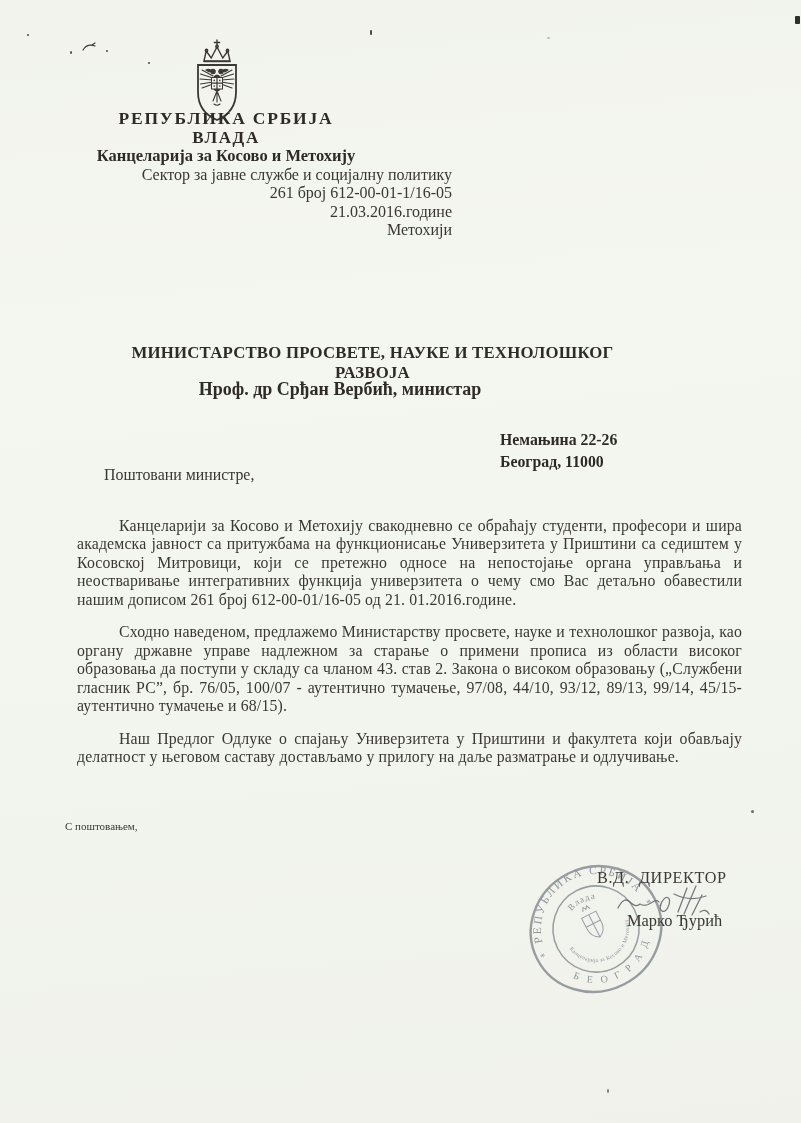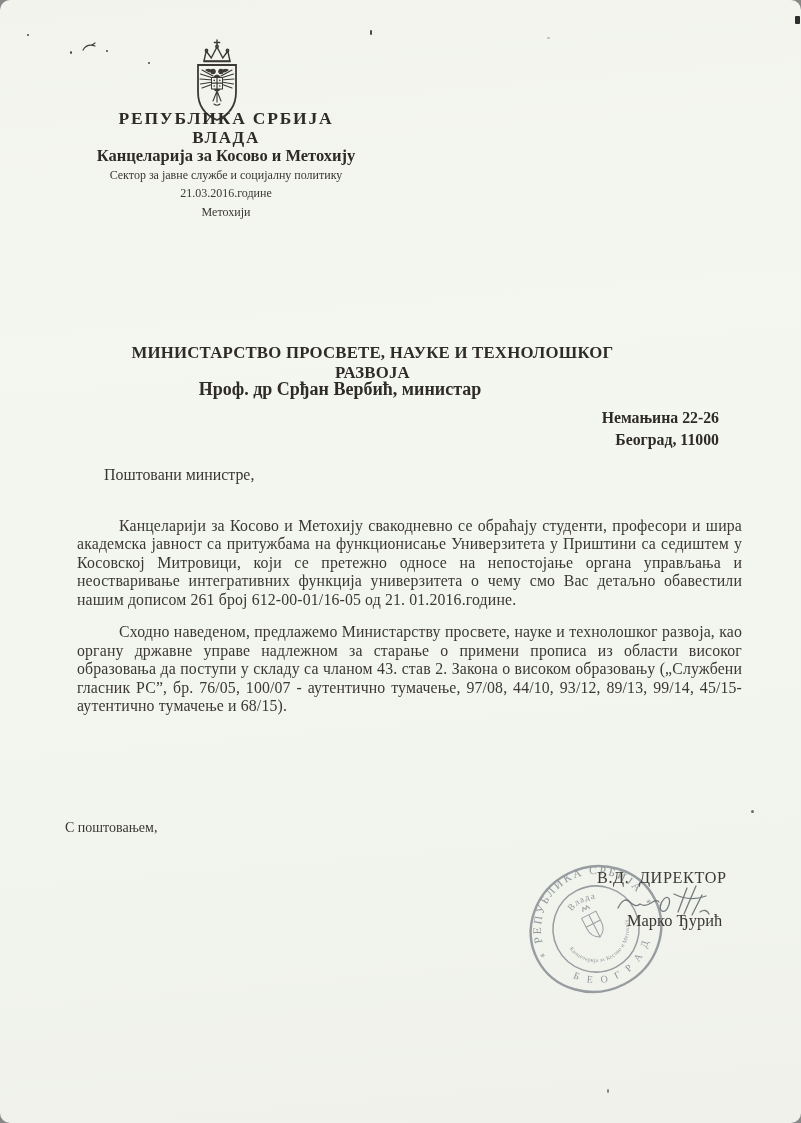--- a/index.html
+++ b/index.html
@@ -1,39 +1,38 @@
 <!DOCTYPE html>
 <html><head>
 <meta charset="utf-8">
 <style>
   html,body{margin:0;padding:0;background:#888;}
   .page{
     position:relative;width:801px;height:1123px;overflow:hidden;
     background:linear-gradient(175deg,#f1f3ec 0%,#f4f6f0 30%,#f2f4ee 65%,#eff1ea 100%);
     font-family:"Liberation Serif","DejaVu Serif",serif;
     color:#37342f;
-    border-radius:10px;
   }
   .abs{position:absolute;}
   
   .letterhead{left:0;top:109px;width:452px;text-align:center;color:#2e2b27;}
   .lh-l1{font-size:17.5px;font-weight:bold;letter-spacing:1.8px;line-height:19px;}
   .lh-l2{font-size:17px;font-weight:bold;letter-spacing:1.6px;line-height:19px;}
   .lh-l3{font-size:16.5px;font-weight:bold;line-height:18.5px;}
-  .lh-reg{font-size:12px;line-height:18.6px;color:#3a3731;}
+  .lh-reg{font-size:16px;line-height:18.6px;color:#3a3731;text-align:right;}
   
   .ministry{left:100px;top:343px;width:545px;text-align:center;font-weight:bold;font-size:16.8px;letter-spacing:0.2px;color:#2f2c28;}
   .minister{left:95px;top:379px;width:490px;text-align:center;font-weight:bold;font-size:18px;color:#2f2c28;}
   .dash-mark{left:204px;top:380px;font-weight:bold;font-size:16px;color:#3a3731;}
-  .address{left:500px;top:407px;width:219px;text-align:right;font-weight:bold;font-size:15.8px;line-height:21.5px;color:#2e2b27;}
+  .address{left:500px;top:429px;width:219px;font-weight:bold;font-size:15.8px;line-height:21.5px;color:#2e2b27;}
   
   .salutation{left:104px;top:466px;font-size:15.9px;color:#3a3732;}
   .bodytext{left:63px;top:503px;width:693px;font-size:15.8px;line-height:18.45px;text-align:justify;color:#3b3833;letter-spacing:0.15px;}
   .bodytext p{margin:14px;text-indent:42px;}
-  .closing{left:65px;top:820px;font-size:14px;color:#3a3732;}
+  .closing{left:65px;top:820px;font-size:11px;color:#3a3732;}
   .sig-title{left:597px;top:869px;font-size:16.2px;word-spacing:5px;letter-spacing:0.6px;color:#3d3a35;white-space:nowrap;}
   .sig-name{left:627px;top:911px;font-size:16.4px;color:#3b3833;white-space:nowrap;}
   
   .stamp{left:512px;top:845px;width:168px;height:168px;opacity:0.78;}
   
   .speck{position:absolute;background:#4a4a46;border-radius:50%;}
   .sq{position:absolute;}
 </style>
 </head>
 <body>
@@ -77,36 +76,38 @@
       <circle cx="27.2" cy="48" r="0.8" fill="#3c3935"></circle>
       <circle cx="32.8" cy="48" r="0.8" fill="#3c3935"></circle>
     </g>
   </svg>
 
   <div class="abs letterhead">
     <div class="lh-l1">РЕПУБЛИКА СРБИЈА</div>
     <div class="lh-l2">ВЛАДА</div>
     <div class="lh-l3">Канцеларија за Косово и Метохију</div>
     <div class="lh-reg">Сектор за јавне службе и социјалну политику</div>
+    <div class="lh-reg">261 број 612-00-01-1/16-05</div>
     <div class="lh-reg">21.03.2016.године</div>
     <div class="lh-reg">Метохији</div>
   </div>
 
   <div class="abs ministry">МИНИСТАРСТВО ПРОСВЕТЕ, НАУКЕ И ТЕХНОЛОШКОГ РАЗВОЈА</div>
   <div class="abs dash-mark">-</div>
   <div class="abs minister">Проф. др Срђан Вербић, министар</div>
   <div class="abs address">
     <div>Немањина 22-26</div>
     <div>Београд, 11000</div>
   </div>
 
   <div class="abs salutation">Поштовани министре,</div>
   <div class="abs bodytext">
     <p>Канцеларији за Косово и Метохију свакодневно се обраћају студенти, професори и шира академска јавност са притужбама на функционисање Универзитета у Приштини са седиштем у Косовској Митровици, који се претежно односе на непостојање органа управљања и неостваривање интегративних функција универзитета о чему смо Вас детаљно обавестили нашим дописом 261 број 612-00-01/16-05 од 21. 01.2016.године.</p>
     <p>Сходно наведеном, предлажемо Министарству просвете, науке и технолошког развоја, као органу државне управе надлежном за старање о примени прописа из области високог образовања да поступи у складу са чланом 43. став 2. Закона о високом образовању („Службени гласник РС”, бр. 76/05, 100/07 - аутентично тумачење, 97/08, 44/10, 93/12, 89/13, 99/14, 45/15-аутентично тумачење и 68/15).</p>
+    <p>Наш Предлог Одлуке о спајању Универзитета у Приштини и факултета који обављају делатност у његовом саставу достављамо у прилогу на даље разматрање и одлучивање.</p>
   </div>
   <div class="abs closing">С поштовањем,</div>
 
   <svg class="abs stamp" viewBox="0 0 168 168" style="filter:blur(0.3px);">
     <defs>
       <path id="arcOuterTop" d="M 84,84 m -55,0 a 55,55 0 1 1 110,0"></path>
       <path id="arcOuterBottom" d="M 84,84 m -54,0 a 54,54 0 0 0 108,0"></path>
       <path id="arcInnerTop" d="M 84,84 m -30,0 a 30,30 0 1 1 60,0"></path>
       <path id="arcInnerBottom" d="M 84,84 m -33,0 a 33,33 0 0 0 66,0"></path>
     </defs>

